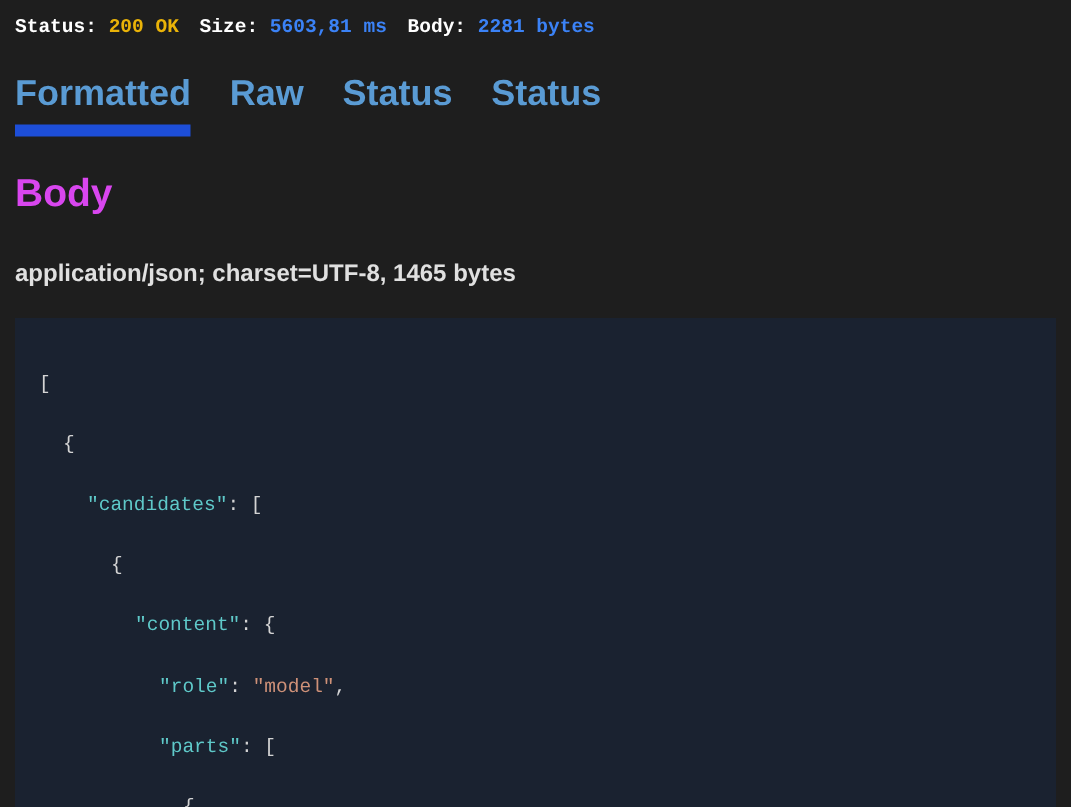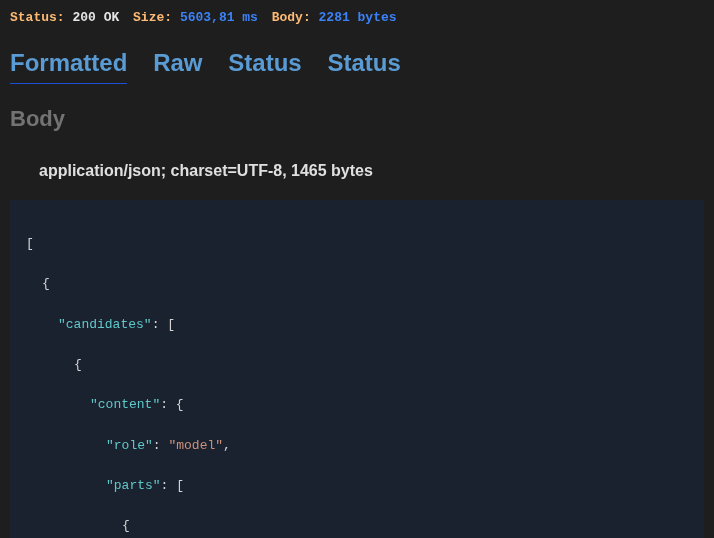--- a/index.html
+++ b/index.html
@@ -10,55 +10,54 @@
   font-size: 13px;
   width: 714px;
   height: 538px;
   overflow: hidden;
 }
 .status-bar {
   padding: 10px 10px 6px 10px;
   font-weight: bold;
   font-size: 13px;
 }
-.status-bar .label { color: #fdba74; }
-.status-bar .ok { color: #e5e5e5; font-weight: bold; }
+.status-bar .label { color: #ffffff; }
+.status-bar .ok { color: #eab308; font-weight: bold; }
 .status-bar .val { color: #3b82f6; }
 .status-bar .group { margin-right: 6px; }
 .tabs {
   padding: 18px 10px 4px 10px;
 }
 .tab {
   display: inline-block;
   color: #5a9bd4;
   font-size: 24px;
   font-weight: bold;
   margin-right: 18px;
   cursor: pointer;
   font-family: -apple-system, 'Segoe UI', sans-serif;
   padding-bottom: 6px;
 }
 .tab.active {
-  border-bottom: 1px solid #1d4ed8;
+  border-bottom: 8px solid #1d4ed8;
   text-align: center;
 }
 .section-heading {
-  color: #737373;
+  color: #d946ef;
   font-family: -apple-system, 'Segoe UI', sans-serif;
-  font-size: 22px;
+  font-size: 26px;
   font-weight: bold;
   padding: 18px 10px 6px 10px;
 }
 .content-type {
   color: #e0e0e0;
   font-family: -apple-system, 'Segoe UI', sans-serif;
   font-size: 16px;
   font-weight: bold;
   padding: 24px 10px 10px 10px;
-  margin-left: 29px;
 }
 .code-panel {
   background: #1a2230;
   margin: 10px 10px 0 10px;
   padding: 14px 16px 14px 16px;
   font-family: Consolas, 'Courier New', monospace;
   font-size: 13px;
   line-height: 1.55;
   white-space: pre;
   overflow: hidden;

